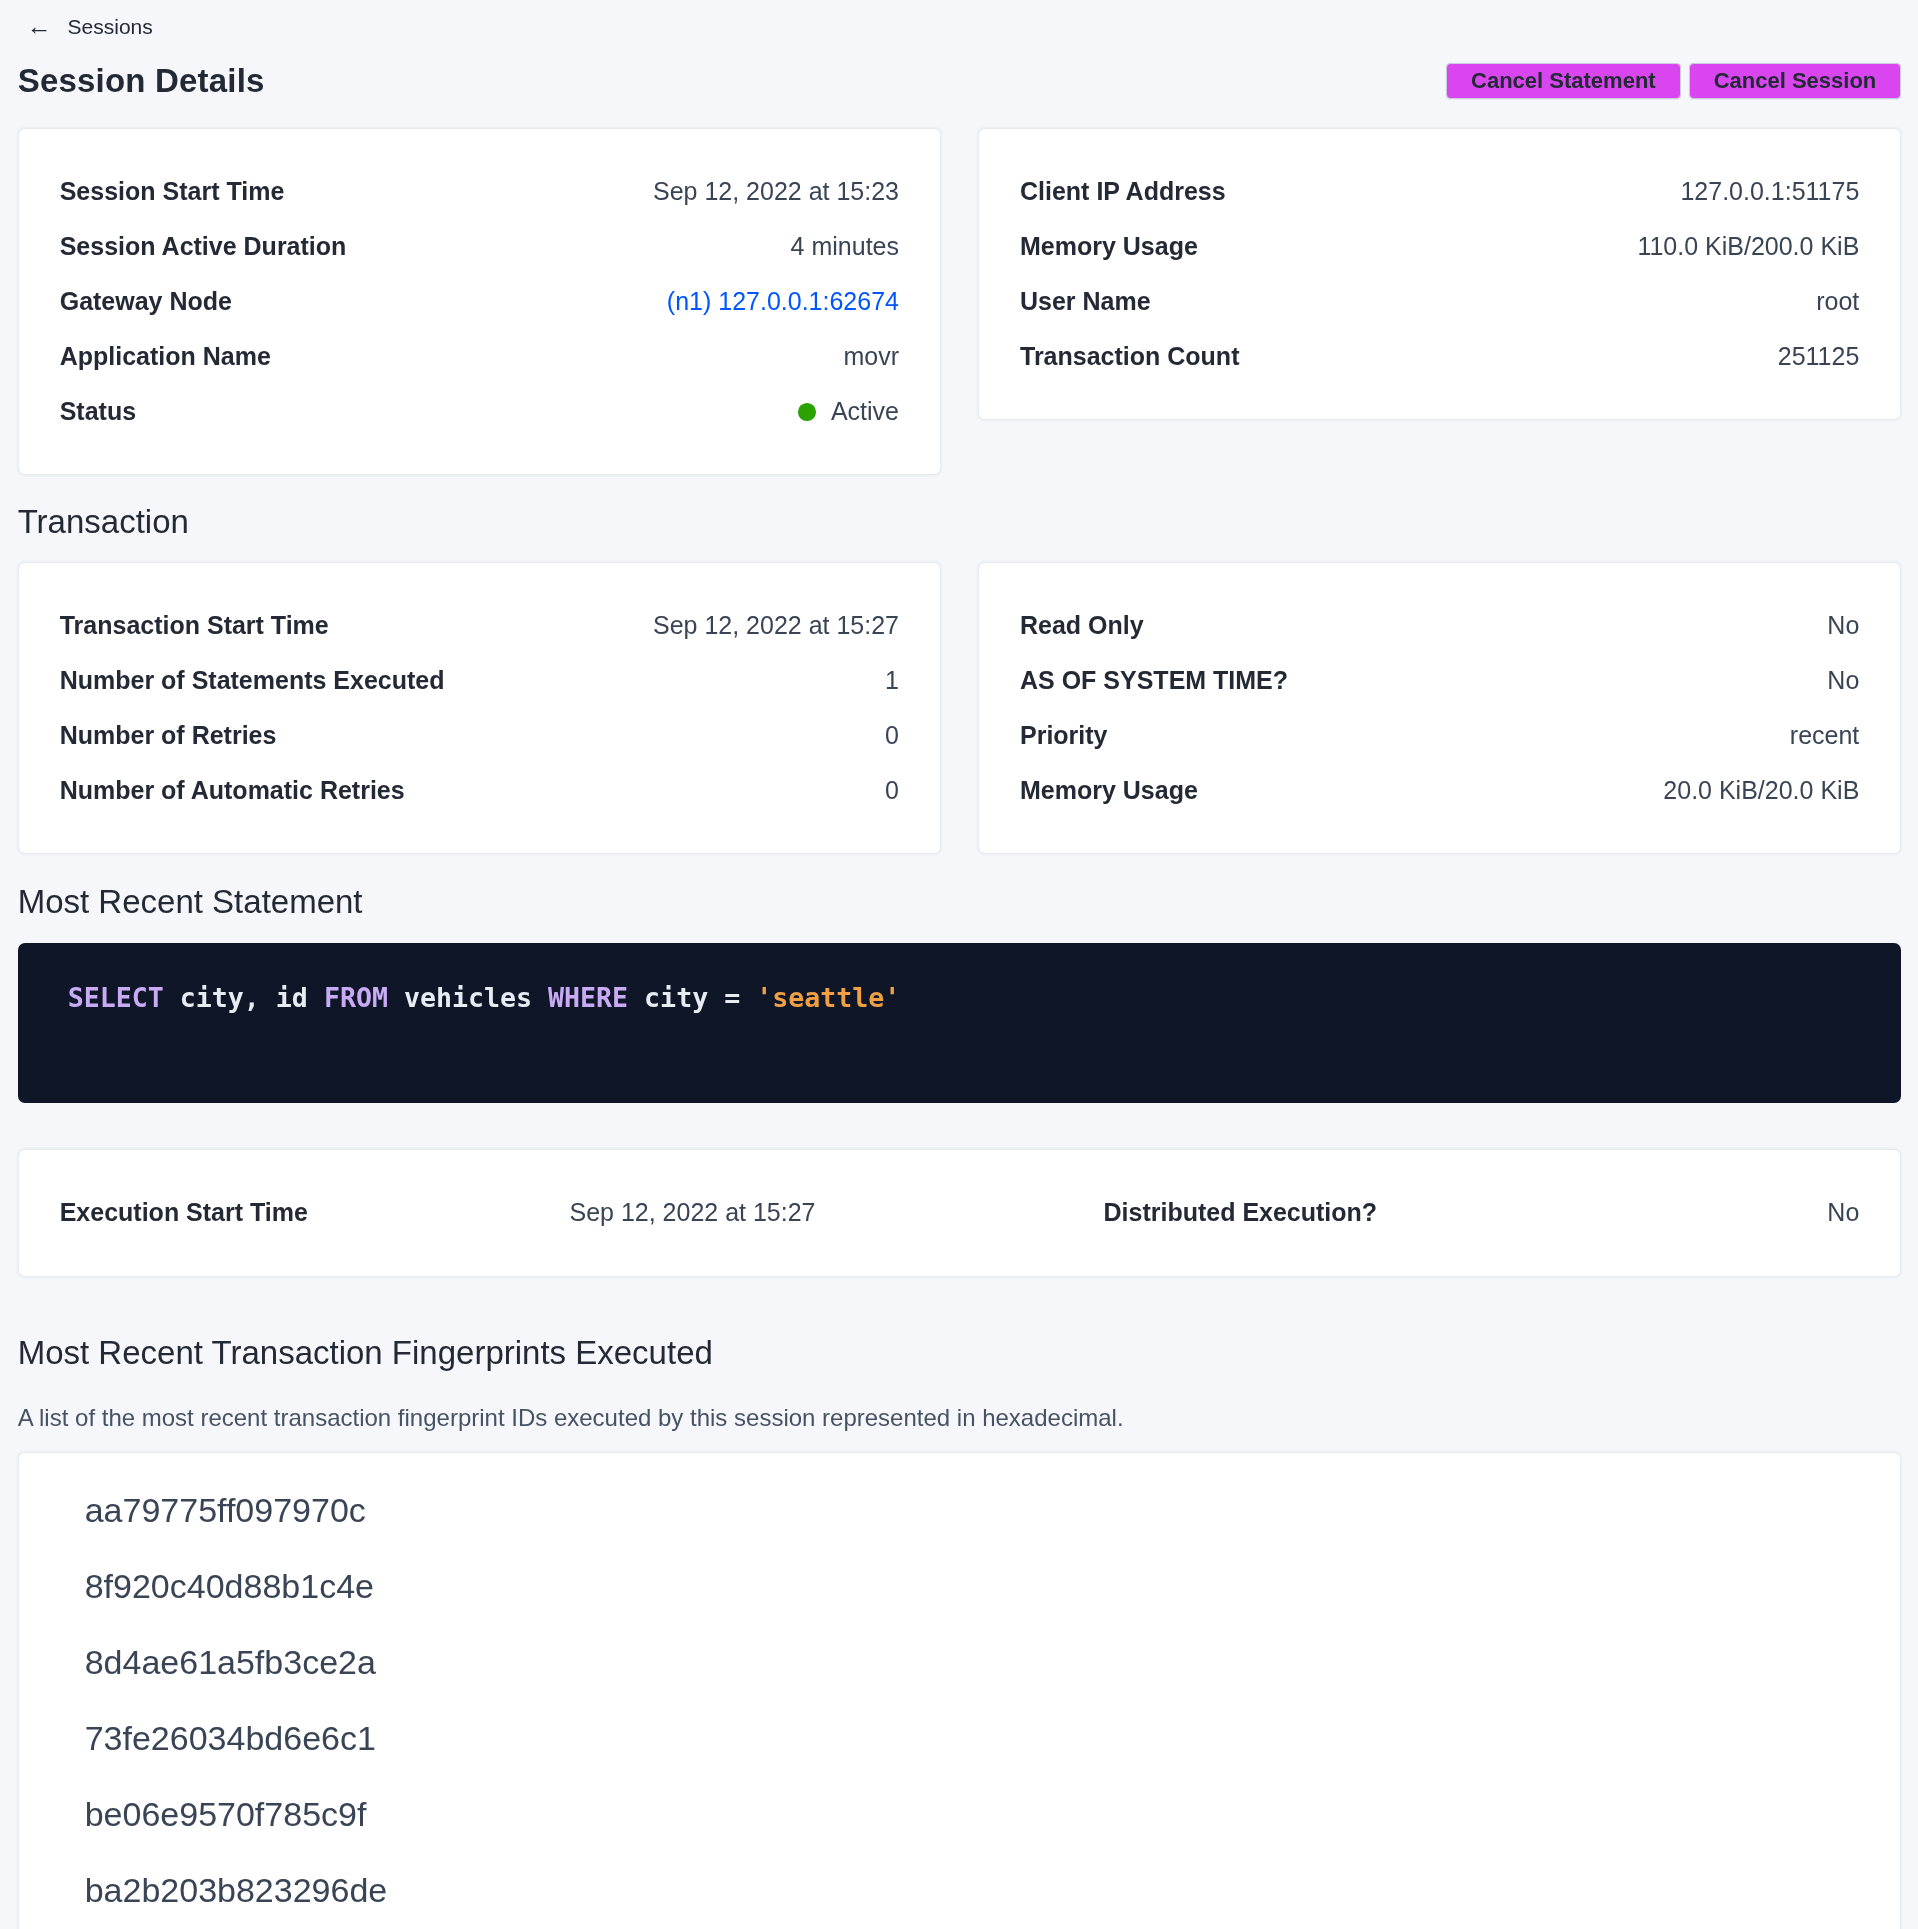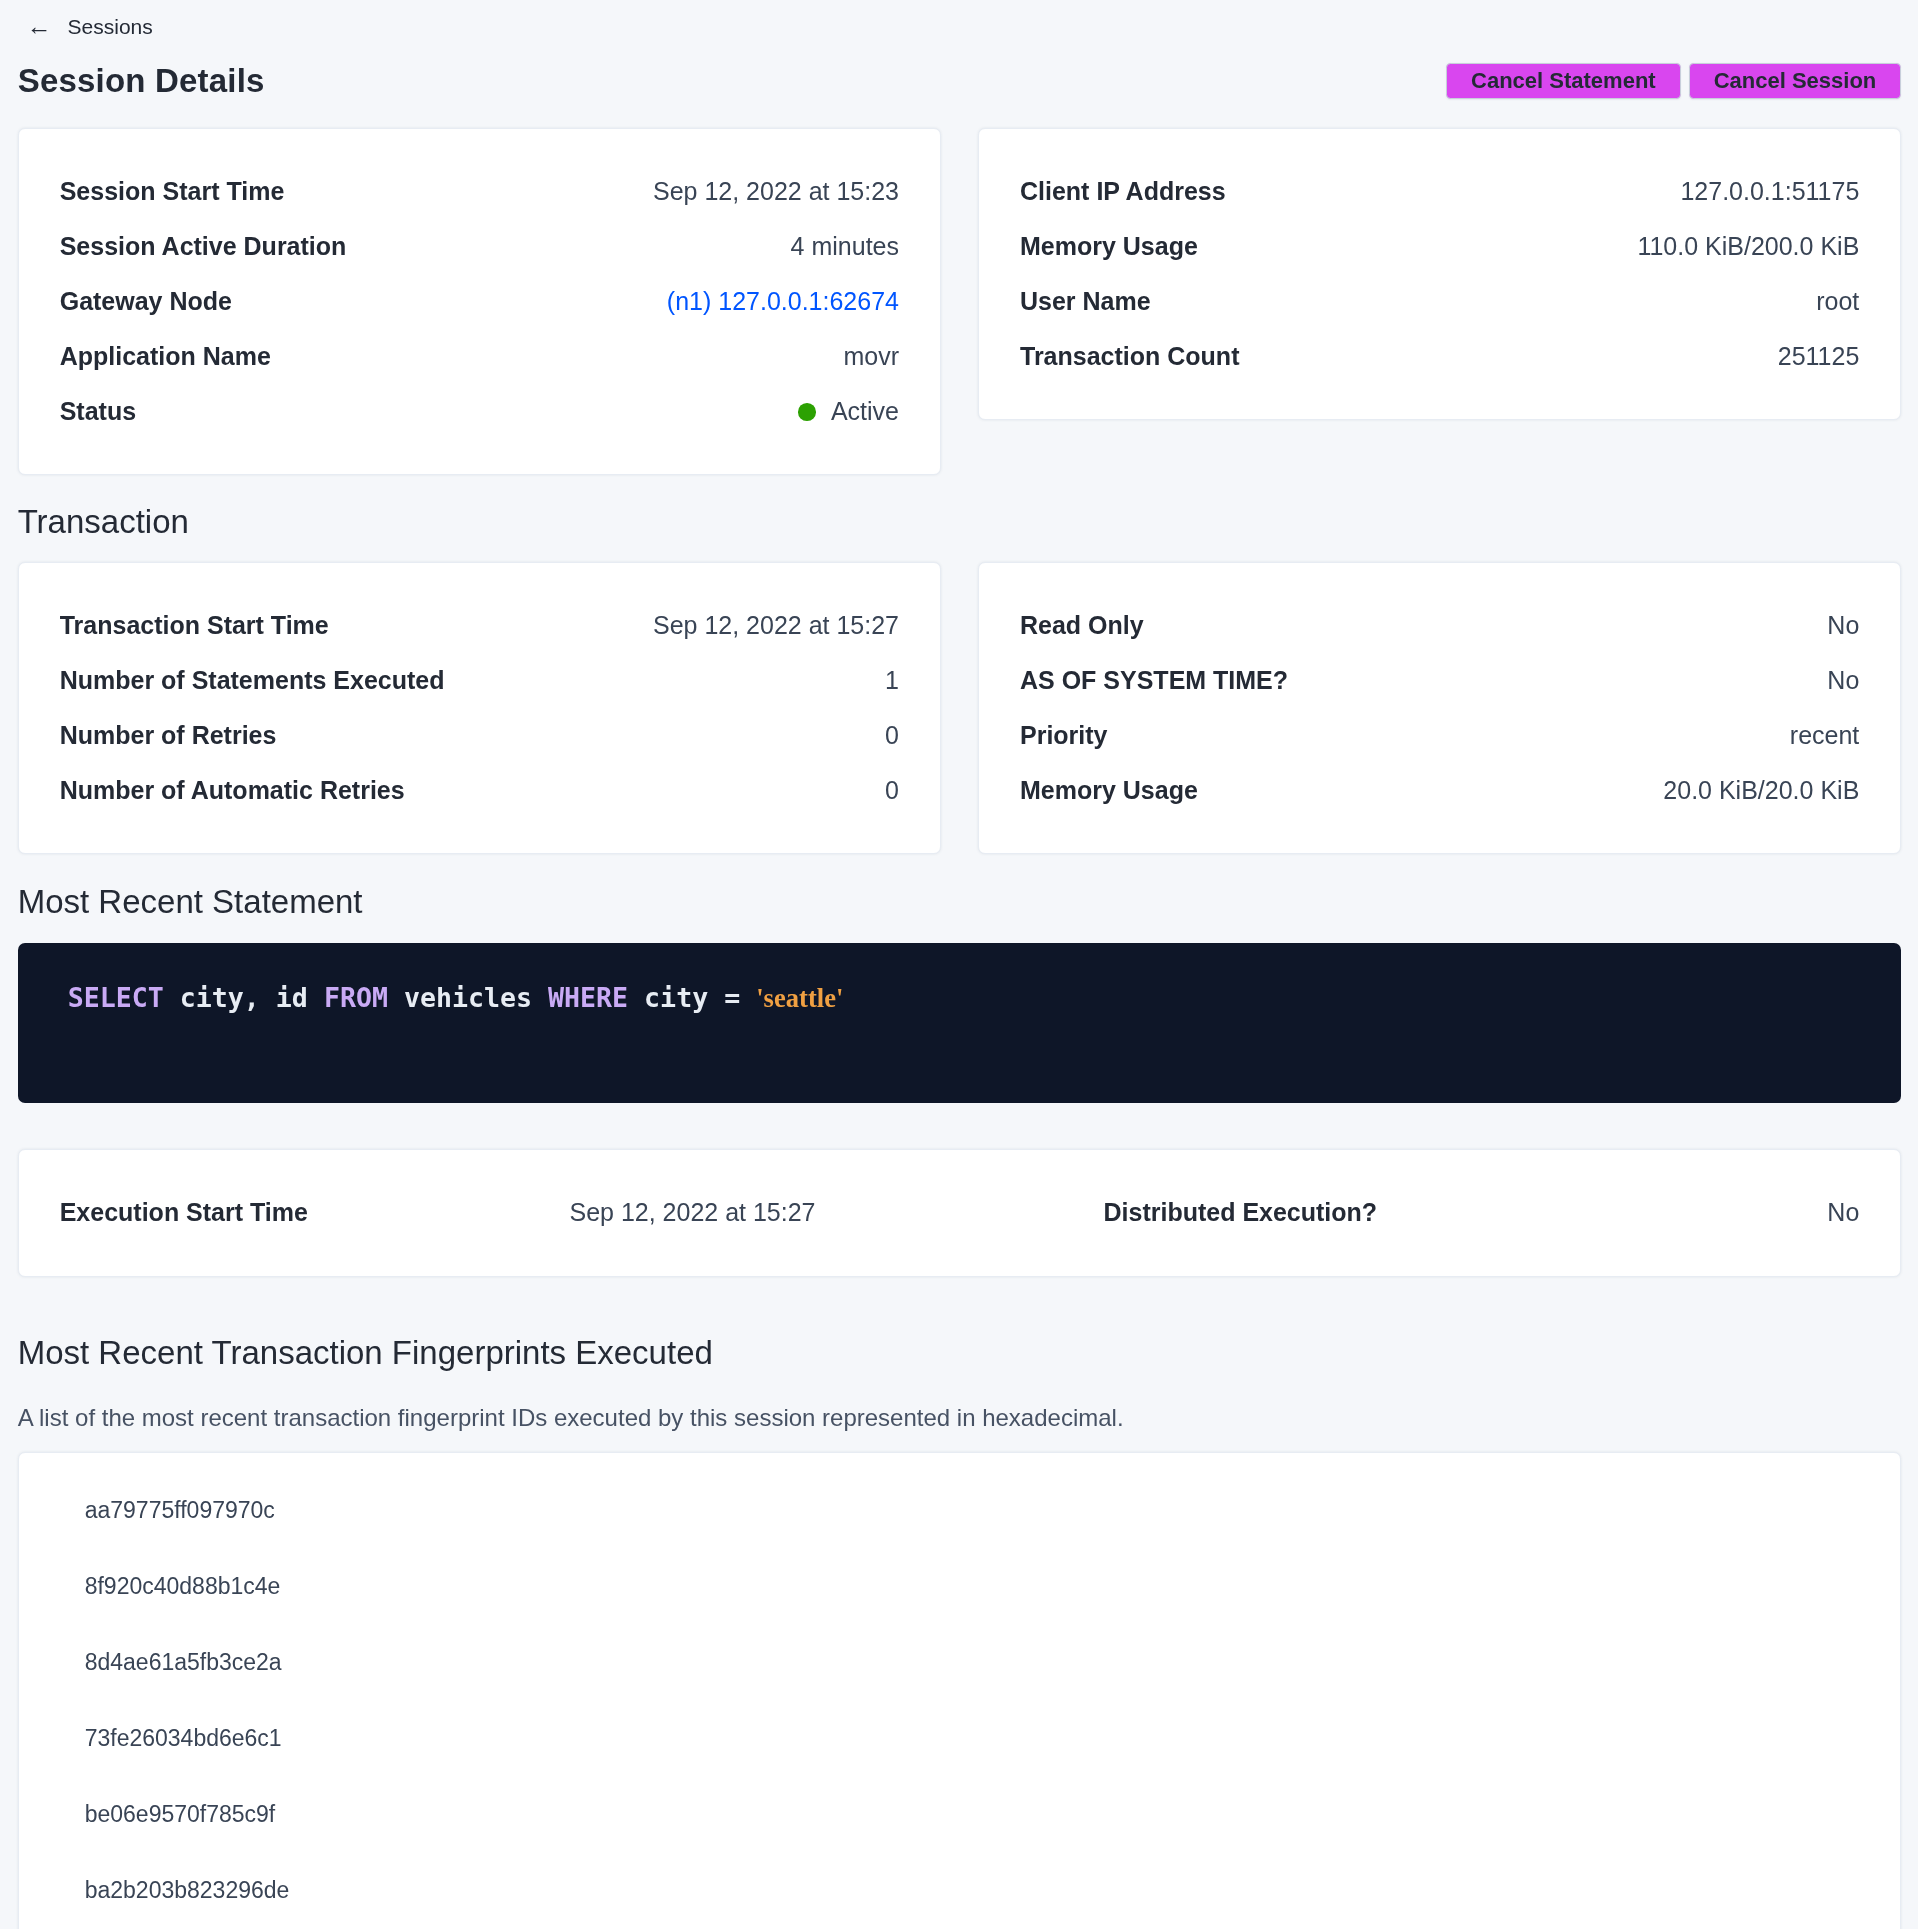--- a/index.html
+++ b/index.html
@@ -64,31 +64,31 @@
     border-radius: 7px;
     padding: 39px 35px 0 50px;
     font-family: "DejaVu Sans Mono", "Liberation Mono", monospace;
     font-size: 26.6px;
     font-weight: 700;
     color: #e7ecf3;
     white-space: pre;
   }
   .sql [data-c="kw"]  { color: #c9aaf5; }
   .sql [data-c="pl"]  { color: #e7ecf3; }
-  .sql [data-c="str"] { color: #f0a042; font-family: Liberation Serif, serif; }
+  .sql [data-c="str"] { color: #f0a042; }
 
   
   .exec-card { margin-top: 46px; height: 128px; display: flex; justify-content: space-between; align-items: center; padding: 0 41px; }
   .exec-pair { width: 42%; display: flex; justify-content: space-between; align-items: center; gap: 47px; }
   .exec-pair .k { font-weight: 700; color: #242a35; }
 
   
   .fp-desc { margin-top: 32px; font-size: 24px; color: #475264; }
   .fp-card { margin-top: 20.4px; padding: 19.5px 41px 19.5px 66px; }
-  .fp-item { height: 76px; display: flex; align-items: center; color: #394455; font-size: 23px; }
+  .fp-item { height: 76px; display: flex; align-items: center; color: #394455; font-size: 34px; }
 </style>
 </head>
 <body>
 
 <div class="page">
 
   <div class="nav">
     <span class="arrow">←</span>
     <span>Sessions</span>
   </div>

